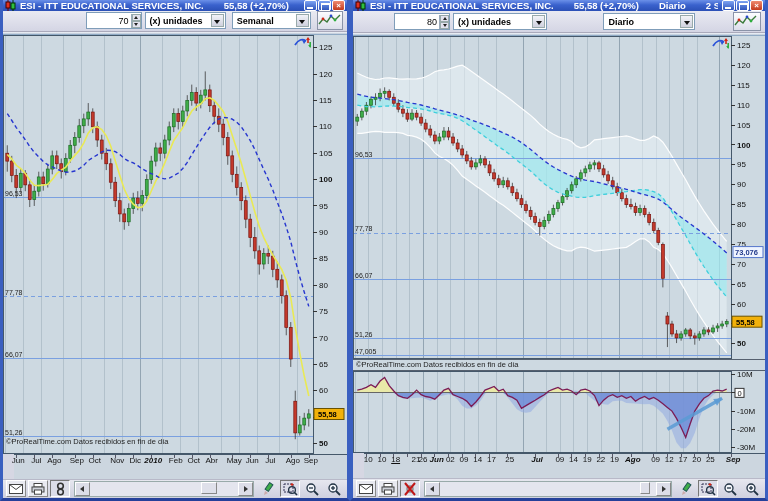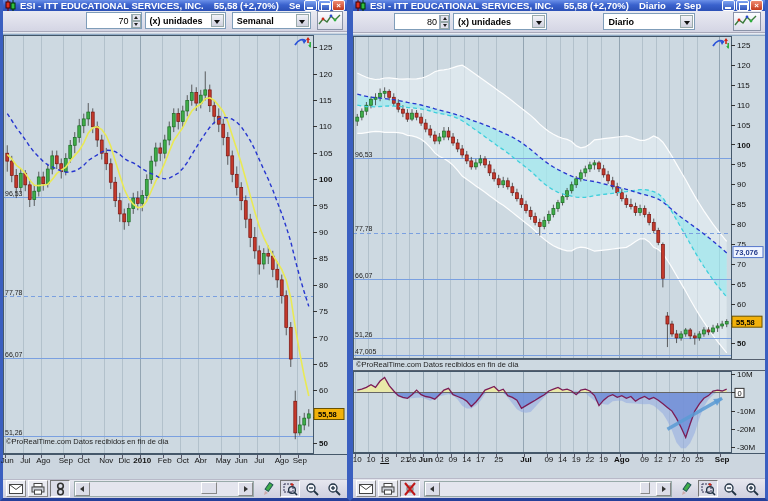--- a/index.html
+++ b/index.html
@@ -4,21 +4,21 @@
 <style>
   html,body{margin:0;padding:0;background:#9aa7b8;font-family:"Liberation Sans",sans-serif;}
   .screen{position:relative;width:768px;height:501px;overflow:hidden;display:flex;}
   .window{display:flex;flex-direction:column;box-sizing:border-box;
     border-left:3px solid #3a5fc0;border-right:3px solid #3a5fc0;border-bottom:3px solid #25409a;background:#d6d7e3;}
   .w-left{width:350px;}
   .w-right{width:418px;}
   
   .titlebar{height:14px;display:flex;align-items:center;gap:4px;padding:0 2px;
     background:linear-gradient(180deg,#6b90e8 0%,#3a62cd 45%,#2b50b6 100%);color:#fff;white-space:nowrap;overflow:hidden;}
-  .ttext{font-size:9.5px;font-weight:bold;display:flex;gap:10px;overflow:hidden;}
+  .ttext{font-size:9.5px;font-weight:bold;display:flex;gap:20px;overflow:hidden;}
   .ttext span{font-weight:bold;}
   .winbtns{margin-left:auto;display:flex;gap:1px;}
   .wb{width:13px;height:11px;border:1px solid #fff;border-radius:2px;padding:0;font-size:8px;line-height:8px;color:#fff;
     background:linear-gradient(180deg,#7da3f2,#3055bb);cursor:pointer;position:relative;}
   .wb.close{background:linear-gradient(180deg,#ef8a70,#c33a1d);font-weight:bold;}
   .wb.min i{position:absolute;left:2px;bottom:1px;width:6px;height:2px;background:#fff;}
   .wb.max i{position:absolute;left:2px;top:2px;width:7px;height:5px;border:1.5px solid #fff;border-top-width:2px;}
   
   .toolbar{height:25px;display:flex;align-items:center;background:linear-gradient(180deg,#e9eaf2,#d4d5e4);
     border-bottom:1px solid #aab;padding:0 4px;gap:3px;}
@@ -40,23 +40,23 @@
   .chartarea{position:relative;background:#cdd9e1;}
   .w-left .chartarea{height:419px;}
   .w-right .pricearea{height:323px;position:relative;background:#cdd9e1;}
   .w-right .cstrip{height:13px;background:#cdd9e1;border-top:1px solid #55606e;border-bottom:1px solid #55606e;
     font-size:7.5px;color:#222;display:flex;align-items:center;padding-left:3px;box-sizing:border-box;}
   .w-right .indarea{height:82px;position:relative;background:#cdd9e1;}
   svg{display:block;}
   .copyright{position:absolute;left:3px;bottom:8px;font-size:7.5px;color:#222;}
   .endicon{position:absolute;top:1px;right:36px;width:18px;height:13px;}
   
-  .xaxis{height:30px;position:relative;background:#ccd6df;border-top:1px solid #45586a;font-size:8px;color:#111;}
+  .xaxis{height:30px;position:relative;background:#ccd6df;border-top:1px solid #45586a;font-size:8px;color:#111;margin-left:11px;}
   .xaxis span{position:absolute;top:1px;transform:translateX(-50%);white-space:nowrap;}
-  .xaxis span.b{font-weight:bold;}
+  .xaxis span.b{font-weight:bold;font-style:italic;}
   .xaxis i{position:absolute;top:0;width:1px;height:3px;background:#556;}
   
   .btoolbar{height:23px;background:linear-gradient(180deg,#e6e7ef,#cfd0df);display:flex;align-items:center;gap:2px;padding:0 3px;border-top:1px solid #b8b9c8;}
   .ibtn{width:20px;height:17px;border:1px solid;border-color:#fff #888 #888 #fff;background:#e9eaf1;display:flex;align-items:center;justify-content:center;padding:0;cursor:pointer;}
   .ibtn.pressed{border-color:#777 #fff #fff #777;background:#dcdde8;}
   .scroll{flex:1;height:14px;display:flex;align-items:center;border:1px solid #9aa;background:#e4e5ee;position:relative;margin:0 2px;}
   .sbtn{width:13px;height:12px;background:#dcdde8;border:1px solid;border-color:#fff #888 #888 #fff;position:relative;cursor:pointer;}
   .sbtn::after{content:"";position:absolute;top:3px;}
   .sbtn.l::after{left:3.5px;border-top:3px solid transparent;border-bottom:3px solid transparent;border-right:4px solid #333;}
   .sbtn.r::after{left:4.5px;border-top:3px solid transparent;border-bottom:3px solid transparent;border-left:4px solid #333;}

